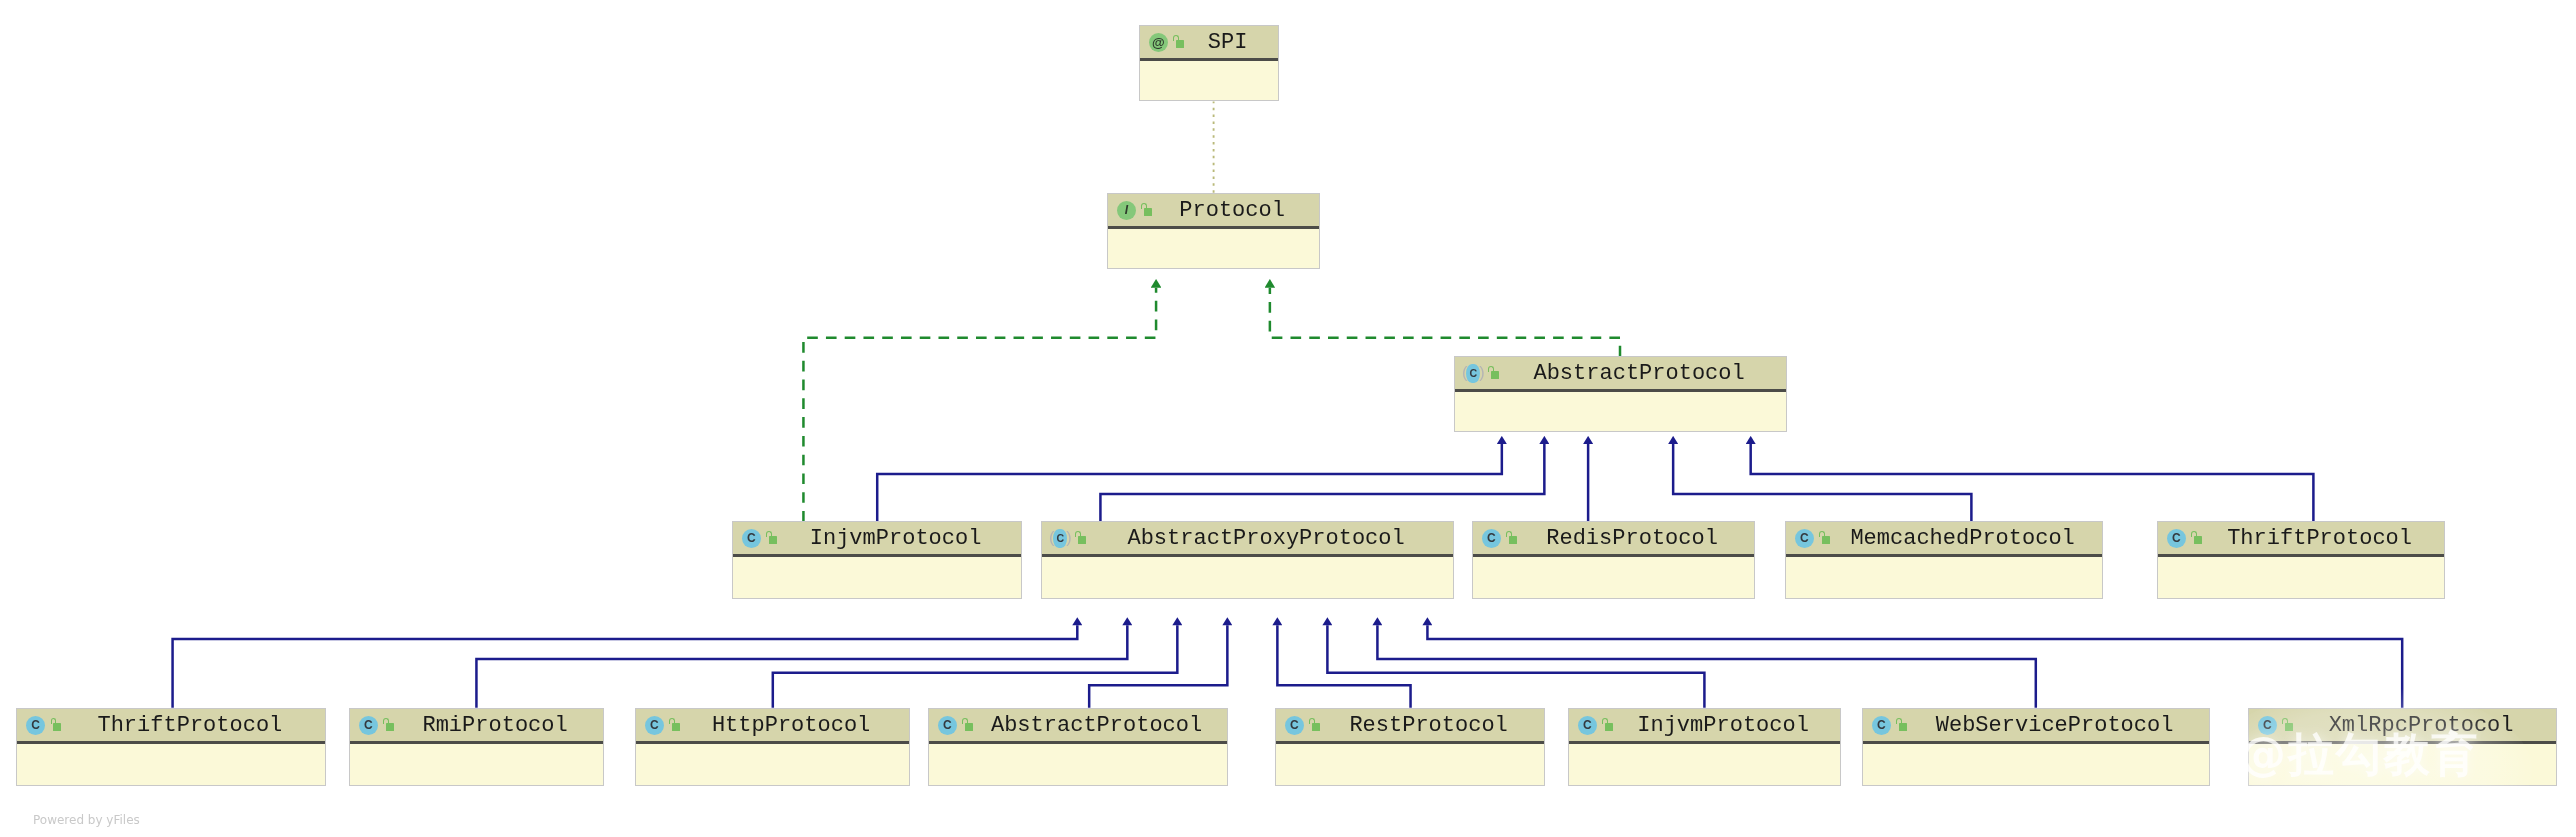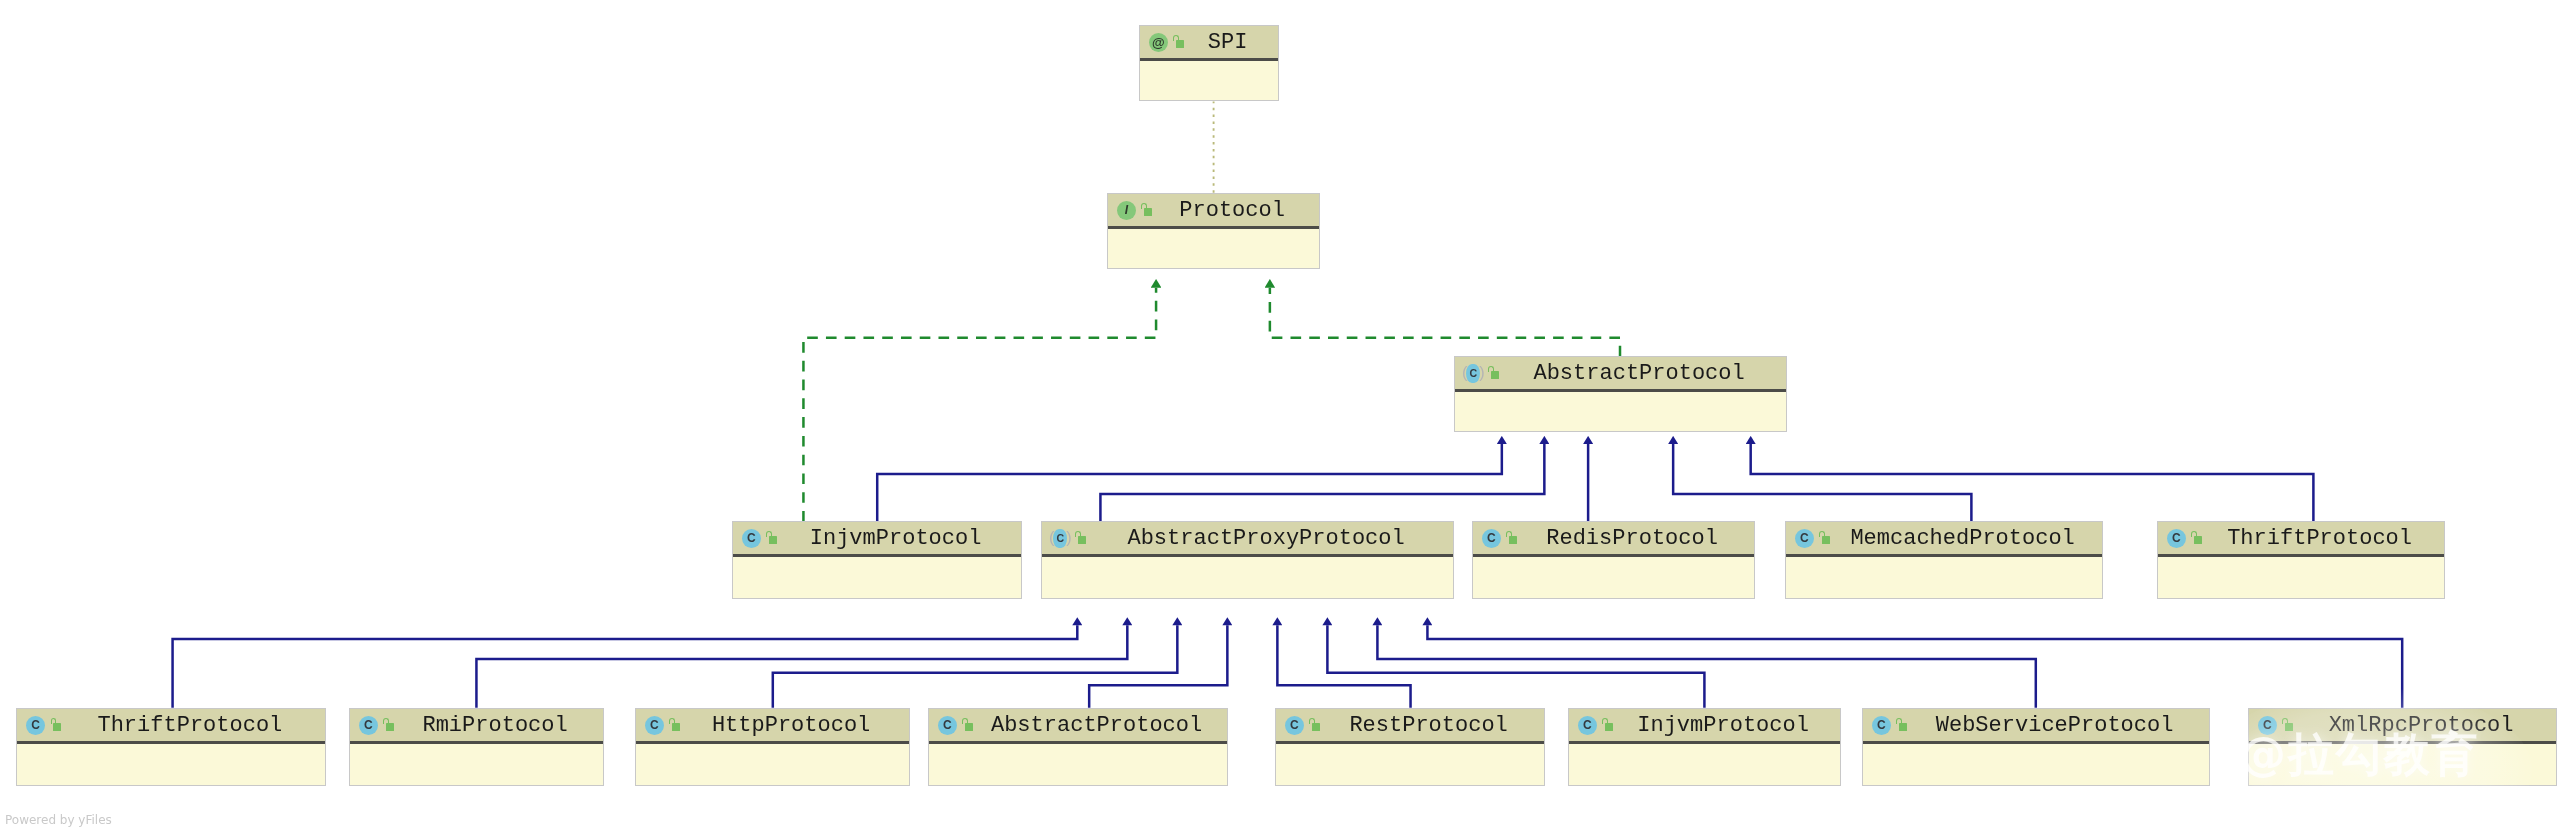--- a/index.html
+++ b/index.html
@@ -153,20 +153,21 @@
     pointer-events: none;
     border-radius: 50%;
     background: radial-gradient(ellipse at center, rgba(255,255,255,0.34) 0%, rgba(255,255,255,0.22) 52%, rgba(255,255,255,0.0) 74%);
   }
   .credit {
     position: absolute;
     font-family: "DejaVu Sans", sans-serif;
     font-size: 12px;
     color: #c9c9c9;
     white-space: nowrap;
+    margin-left: 28px;
   }
 </style>
 </head>
 <body>
 
 <div id="canvas">
 
   <svg id="edge-layer" width="2576" height="838" viewBox="0 0 4120 1340" xmlns="http://www.w3.org/2000/svg">
     <defs>
       <marker id="arrow-solid" markerWidth="14" markerHeight="16" refX="1" refY="8" orient="auto" markerUnits="userSpaceOnUse">

